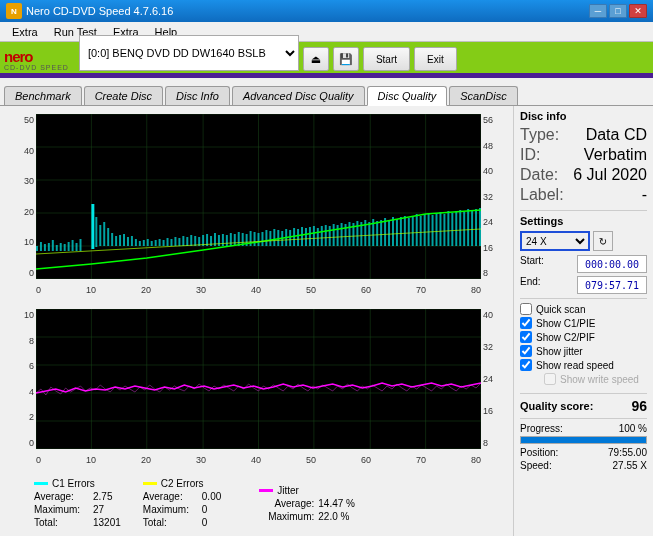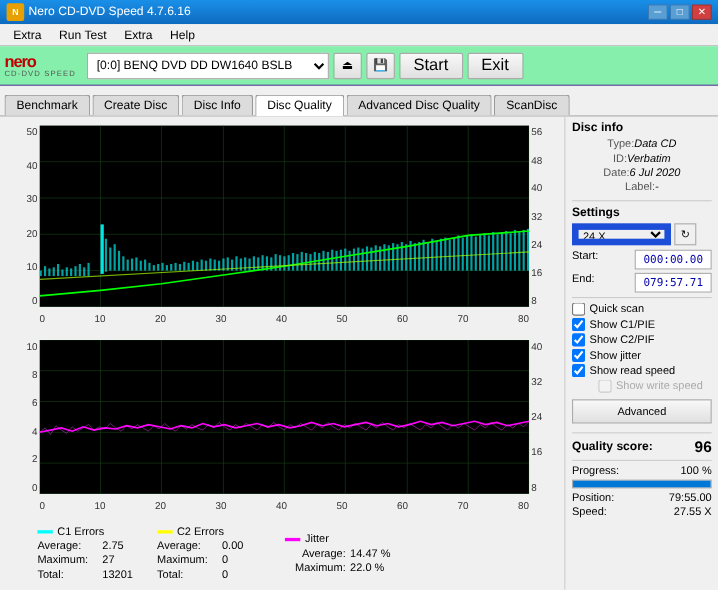--- a/index.html
+++ b/index.html
@@ -11,29 +11,29 @@
     .title-bar-icon { width: 16px; height: 16px; background: #e8a000; border-radius: 2px; display: flex; align-items: center; justify-content: center; font-size: 8px; color: white; font-weight: bold; }
     .title-controls { display: flex; gap: 2px; }
     .title-btn { width: 18px; height: 14px; background: #5a9fd4; border: 1px solid #3a7ab4; color: white; font-size: 9px; display: flex; align-items: center; justify-content: center; cursor: pointer; border-radius: 1px; }
     .title-btn.close { background: #d04040; border-color: #a03030; }
     
     
     .menu-bar { background: #f0f0f0; height: 20px; display: flex; align-items: center; border-bottom: 1px solid #c0c0c0; padding: 0 4px; }
     .menu-item { padding: 2px 8px; font-size: 11px; cursor: pointer; color: #000; }
     
     
-    .toolbar { background: #86efac; height: 36px; display: flex; align-items: center; padding: 2px 4px; gap: 4px; border-bottom: 1px solid #4c1d95; }
+    .toolbar { background: #84cc16; height: 36px; display: flex; align-items: flex-end; padding: 2px 4px; gap: 4px; border-bottom: 5px solid #4c1d95; }
     .logo-area { display: flex; align-items: center; margin-right: 6px; }
     
-    .drive-select { height: 24px; border: 1px solid #aaa; background: white; font-size: 11px; padding: 0 4px; width: 220px; }
-    .toolbar-btn { height: 24px; padding: 0 12px; background: linear-gradient(to bottom, #f8f8f8, #e0e0e0); border: 1px solid #aaa; font-size: 15px; cursor: pointer; border-radius: 2px; }
+    .drive-select { height: 36px; border: 1px solid #aaa; background: white; font-size: 11px; padding: 0 4px; width: 220px; }
+    .toolbar-btn { height: 24px; padding: 0 12px; background: linear-gradient(to bottom, #f8f8f8, #e0e0e0); border: 1px solid #aaa; font-size: 10px; cursor: pointer; border-radius: 2px; }
     .toolbar-icon-btn { width: 26px; height: 24px; background: linear-gradient(to bottom, #f8f8f8, #e0e0e0); border: 1px solid #aaa; display: flex; align-items: center; justify-content: center; cursor: pointer; border-radius: 2px; }
     
     
-    .tab-bar { background: #f0f0f0; display: flex; align-items: flex-end; padding: 4px 4px 0; height: 28px; border-bottom: 1px solid #999; }
+    .tab-bar { background: #f0f0f0; display: flex; align-items: flex-end; padding: 4px 4px 0; height: 28px; border-bottom: 1px solid #999; font-style: italic; }
     .tab { padding: 3px 10px; font-size: 11px; border: 1px solid #999; border-bottom: none; background: #dcdcdc; cursor: pointer; margin-right: 2px; border-radius: 3px 3px 0 0; }
     .tab.active { background: #ffffff; border-bottom: 1px solid white; z-index: 1; margin-bottom: -1px; }
     
     
     .main-content { display: flex; height: 480px; }
     
     
     .chart-area { flex: 1; background: #f0f0f0; padding: 4px; display: flex; flex-direction: column; gap: 4px; }
     .graph-top { height: 165px; }
     .graph-bottom { height: 140px; }
@@ -41,25 +41,25 @@
     
     .legend-area { display: flex; align-items: center; gap: 12px; padding: 2px 30px; height: 60px; }
     .legend-group { display: flex; flex-direction: column; gap: 2px; }
     .legend-row { display: flex; align-items: center; gap: 4px; font-size: 10px; }
     .legend-color { width: 14px; height: 3px; display: inline-block; }
     
     
     .right-panel { width: 140px; background: #f0f0f0; padding: 4px 6px; border-left: 1px solid #ccc; font-size: 11px; }
     .panel-section { margin-bottom: 8px; }
     .panel-title { font-weight: bold; font-size: 11px; margin-bottom: 4px; }
-    .panel-row { display: flex; justify-content: center; margin-bottom: 2px; font-size: 10px; }
+    .panel-row { display: flex; justify-content: space-between; margin-bottom: 2px; font-size: 16px; }
     .panel-row-label { color: #555; }
-    .panel-row-value { color: #000; font-weight: normal; font-style: italic; }
+    .panel-row-value { color: #000; font-weight: normal; }
     .speed-row { display: flex; gap: 3px; align-items: center; margin-bottom: 4px; }
-    .speed-select { width: 90px; height: 20px; font-size: 10px; border: 6px solid #1d4ed8; }
+    .speed-select { width: 70px; height: 20px; font-size: 10px; border: 2px solid #1d4ed8; }
     .refresh-btn { width: 20px; height: 20px; background: #f0f0f0; border: 1px solid #aaa; font-size: 10px; display: flex; align-items: center; justify-content: center; cursor: pointer; }
     .time-row { display: flex; justify-content: space-between; margin-bottom: 3px; font-size: 10px; }
     .time-input { width: 70px; height: 18px; font-size: 10px; border: 1px solid #aaa; text-align: center; background: #fff; font-family: monospace; color: #00a; }
     
     .checkbox-row { display: flex; align-items: center; gap: 4px; font-size: 10px; margin-bottom: 2px; }
     .checkbox-row input[type=checkbox] { width: 12px; height: 12px; }
     .checkbox-row.disabled { color: #aaa; padding-left: 24px; }
     
     .advanced-btn { width: 100%; height: 22px; background: linear-gradient(to bottom, #f8f8f8, #e0e0e0); border: 1px solid #aaa; font-size: 10px; cursor: pointer; margin-top: 4px; }
     
@@ -110,22 +110,22 @@
   <div class="toolbar-icon-btn" title="Eject">⏏</div>
   <div class="toolbar-icon-btn" title="Save">💾</div>
   <button class="toolbar-btn">Start</button>
   <button class="toolbar-btn">Exit</button>
 </div>
 
 <div class="tab-bar">
   <div class="tab">Benchmark</div>
   <div class="tab">Create Disc</div>
   <div class="tab">Disc Info</div>
+  <div class="tab">Advanced Disc Quality</div>
   <div class="tab active">Disc Quality</div>
-  <div class="tab">Advanced Disc Quality</div>
   <div class="tab">ScanDisc</div>
 </div>
 
 <div class="main-content">
 
   <div class="chart-area">
 
     <div style="position:relative; margin: 4px 28px 20px 32px;">
 
       <div style="position:absolute;left:-30px;top:0;bottom:0;display:flex;flex-direction:column;justify-content:space-between;align-items:flex-end;font-size:9px;color:#333;width:28px;padding:1px 0;">
@@ -488,21 +488,20 @@
       </div>
       <div class="checkbox-row">
         <input type="checkbox" checked="" style="">
         <span>Show read speed</span>
       </div>
       <div class="checkbox-row disabled">
         <input type="checkbox" disabled="" style="">
         <span style="color:#aaa;">Show write speed</span>
       </div>
       
-      <button class="advanced-btn">Advanced</button>
     </div>
 
     <div class="divider"></div>
 
     <div class="quality-row">
       <span>Quality score:</span>
       <span class="quality-score">96</span>
     </div>
 
     <div class="divider"></div>

